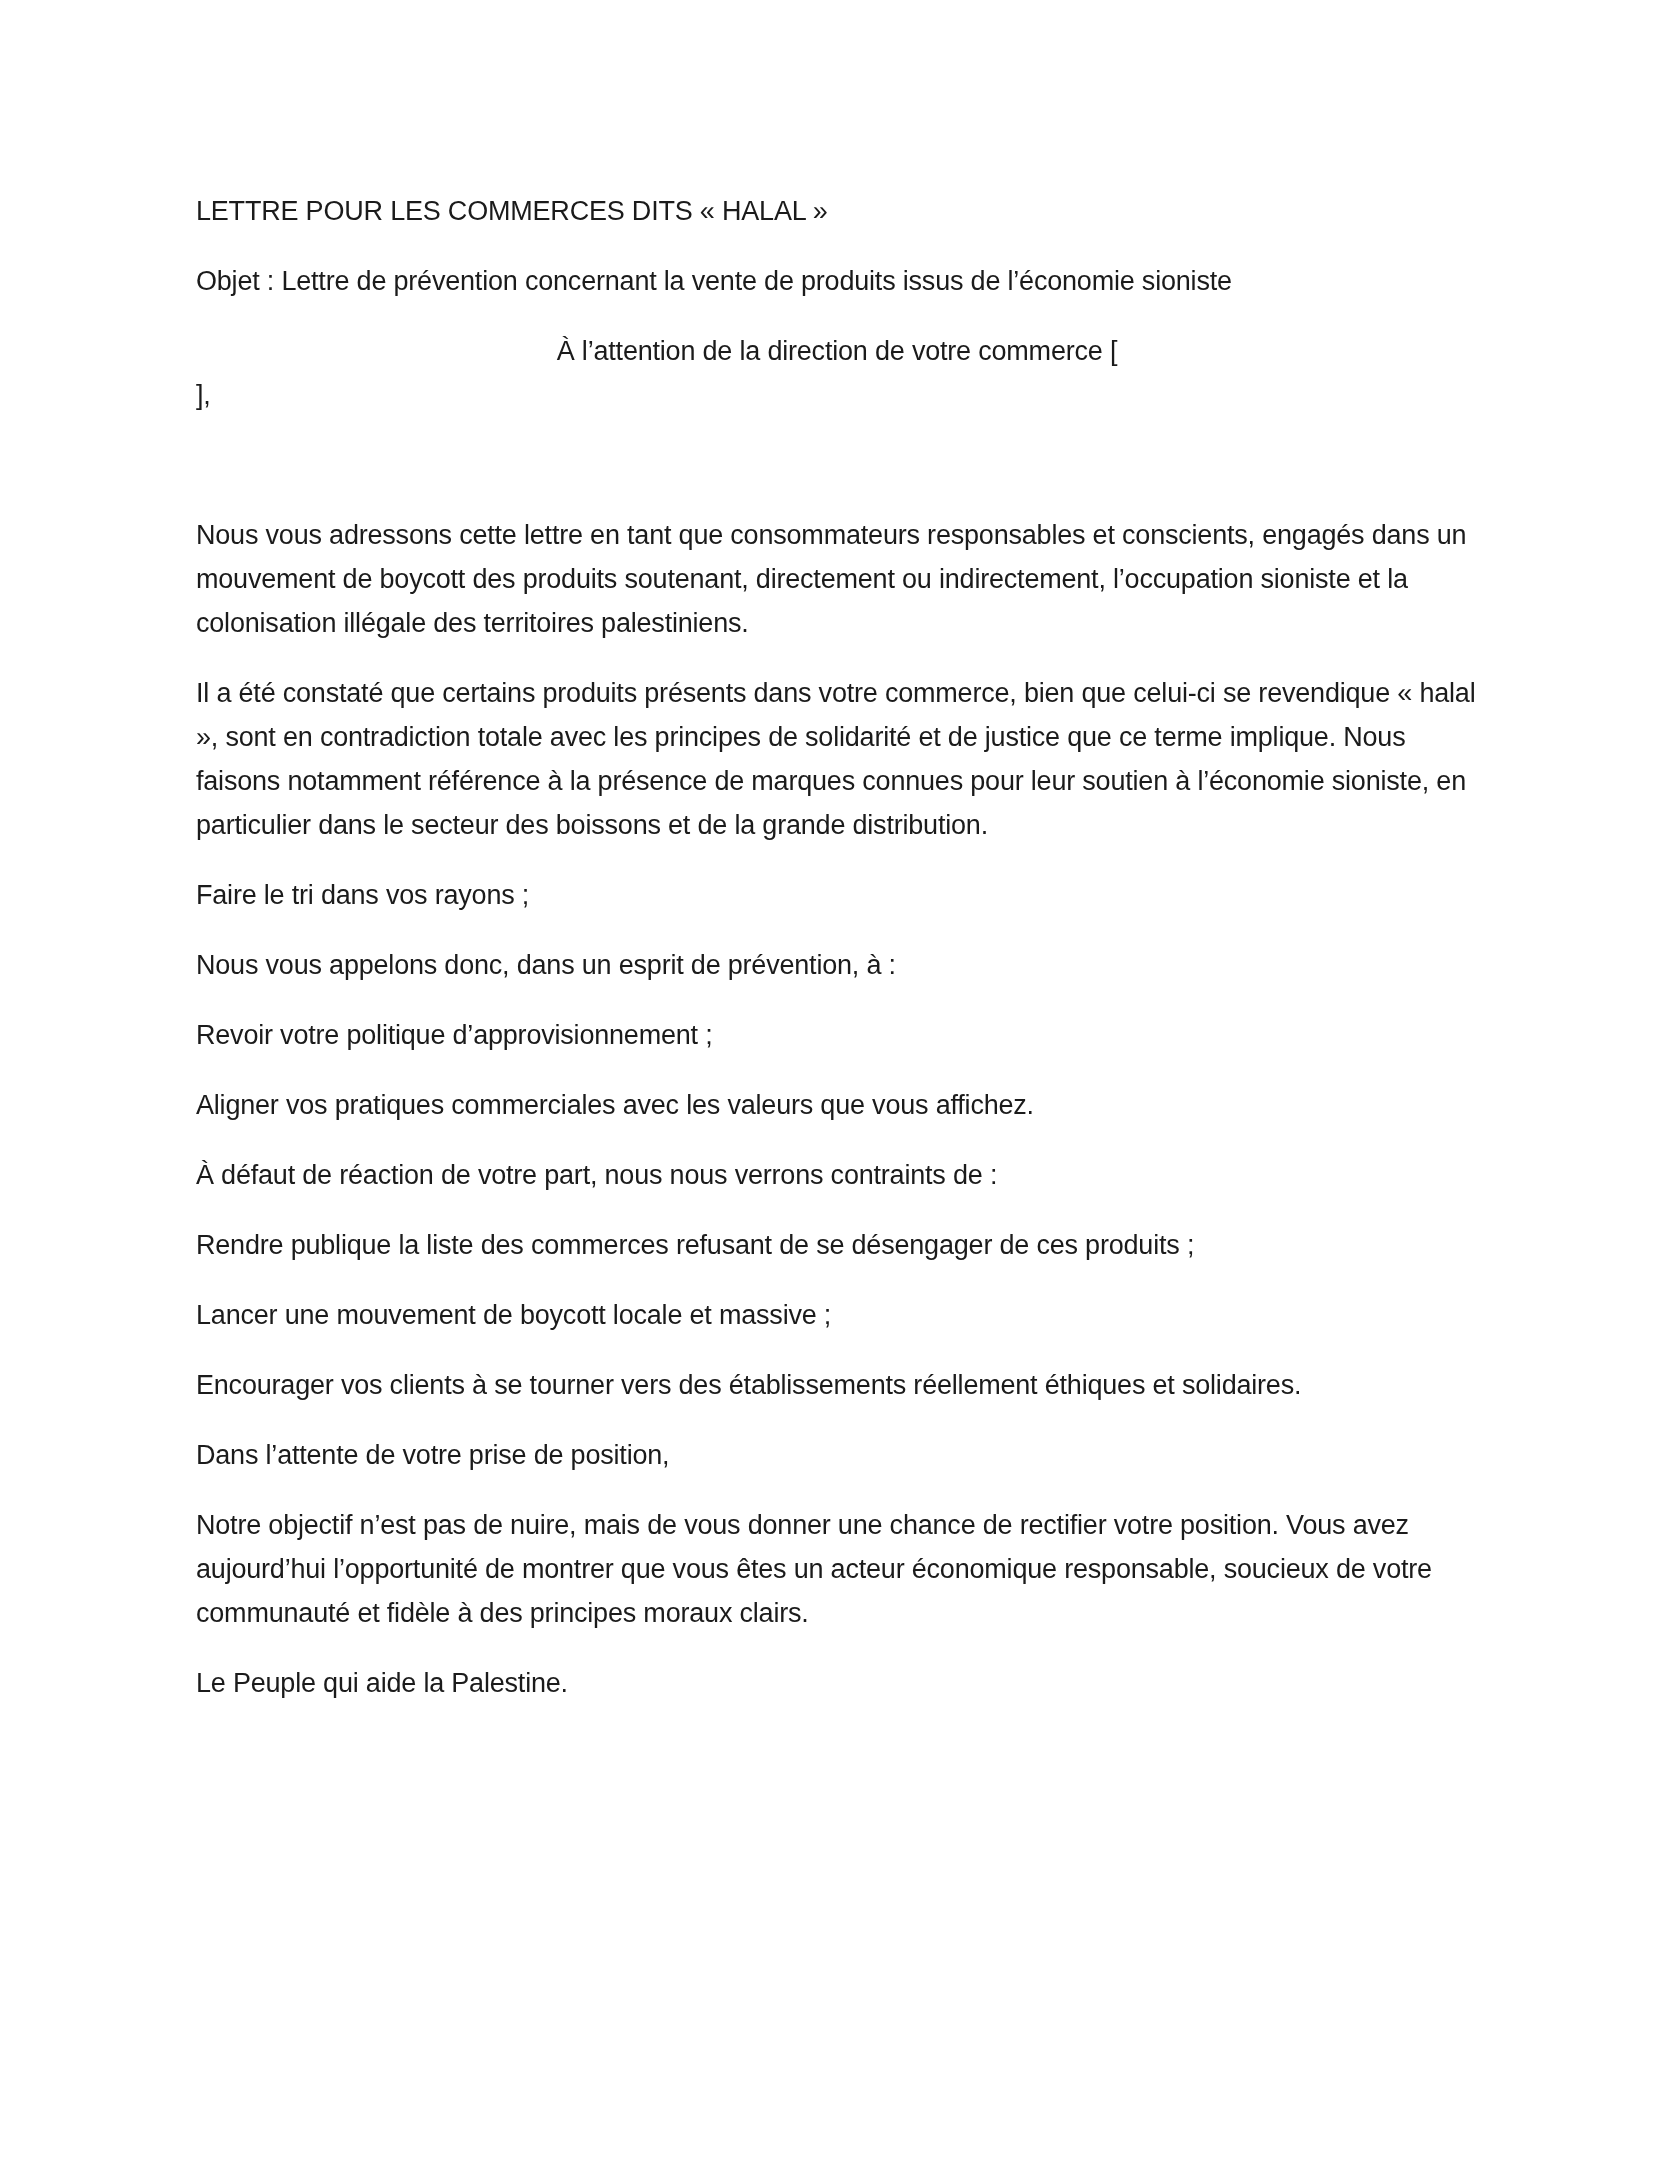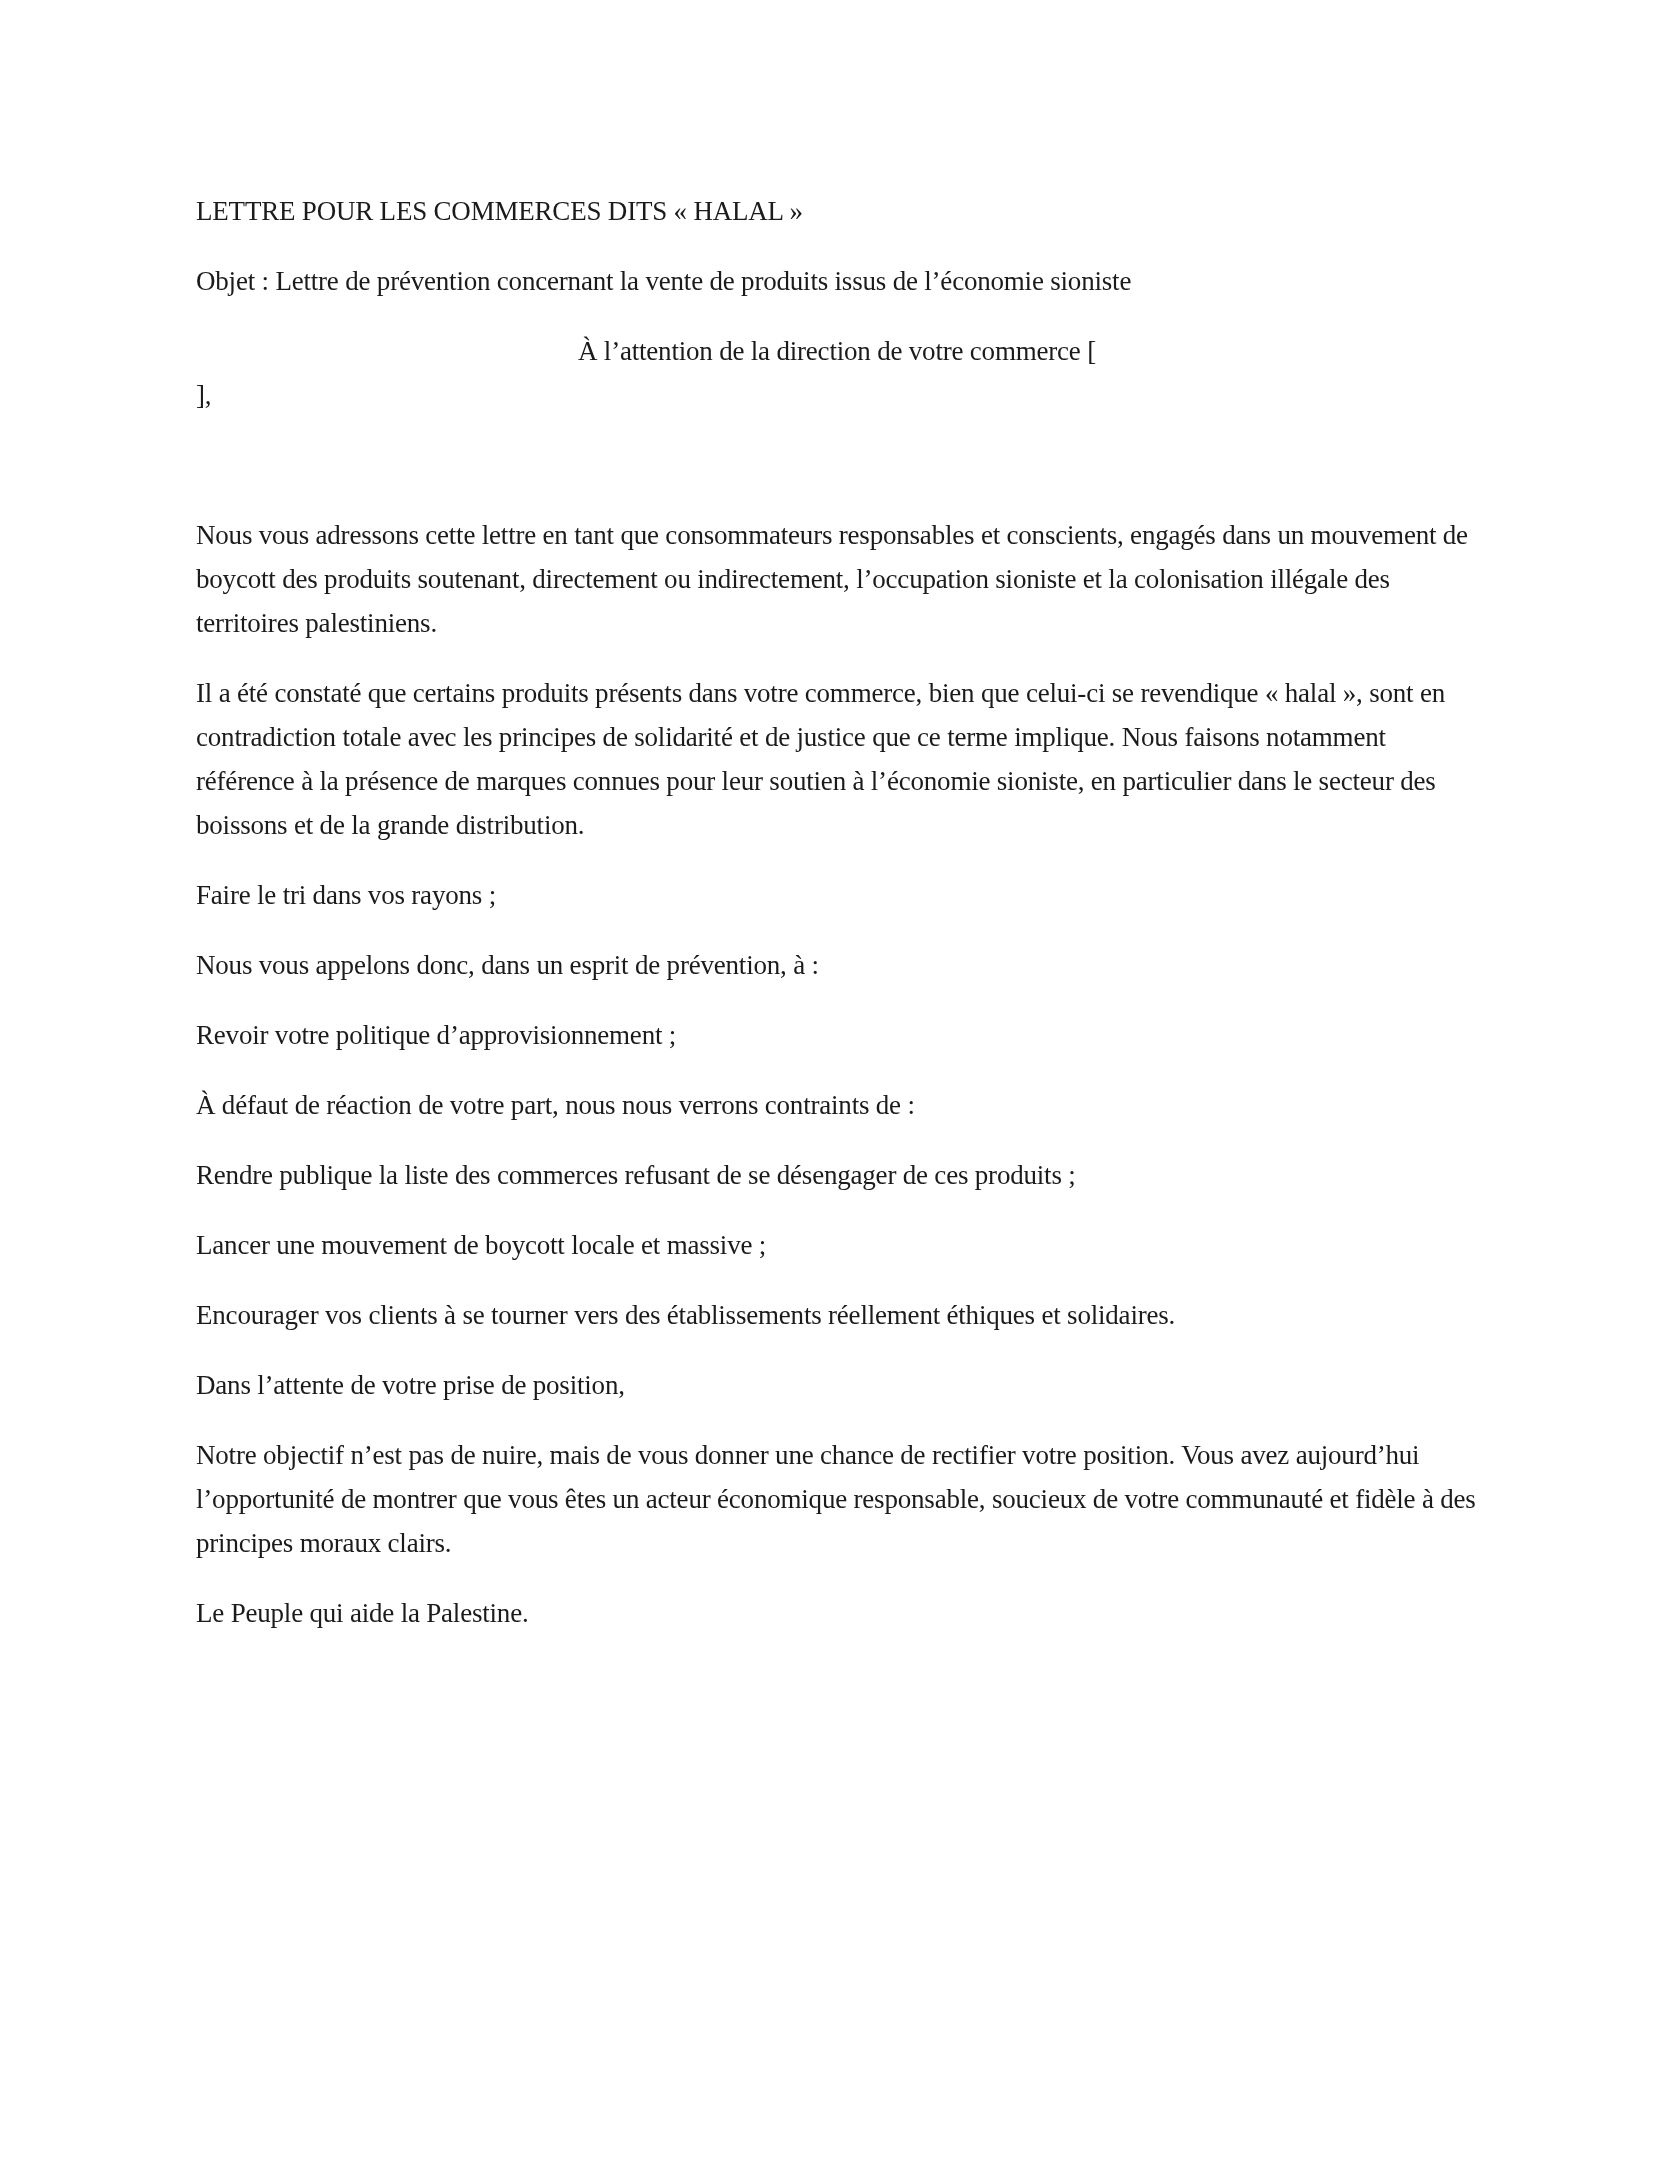--- a/index.html
+++ b/index.html
@@ -19,21 +19,20 @@
     }
     .letter-body {
       position: absolute;
       top: 189px;
       left: 196px;
       width: 1282px;
       font-size: 27px;
       line-height: 44px;
       letter-spacing: -0.2px;
       text-align: left;
-      font-family: Liberation Serif, serif;
     }
     .para {
       margin: 0 0 26px 0;
     }
     .para.no-gap {
       margin-bottom: 0;
       text-align: center;
     }
     .spacer-line {
       height: 44px;
@@ -53,20 +52,21 @@
     <p class="para no-gap">À l’attention de la direction de votre commerce [</p>
     <p class="para">],</p>
 
     <div class="spacer-line"></div>
 
     <p class="para">Nous vous adressons cette lettre en tant que consommateurs responsables et conscients, engagés dans un mouvement de boycott des produits soutenant, directement ou indirectement, l’occupation sioniste et la colonisation illégale des territoires palestiniens.</p>
     <p class="para">Il a été constaté que certains produits présents dans votre commerce, bien que celui-ci se revendique « halal », sont en contradiction totale avec les principes de solidarité et de justice que ce terme implique. Nous faisons notamment référence à la présence de marques connues pour leur soutien à l’économie sioniste, en particulier dans le secteur des boissons et de la grande distribution.</p>
     <p class="para">Faire le tri dans vos rayons ;</p>
     <p class="para">Nous vous appelons donc, dans un esprit de prévention, à :</p>
     <p class="para">Revoir votre politique d’approvisionnement ;</p>
+    <p class="para">Aligner vos pratiques commerciales avec les valeurs que vous affichez.</p>
     <p class="para">À défaut de réaction de votre part, nous nous verrons contraints de :</p>
     <p class="para">Rendre publique la liste des commerces refusant de se désengager de ces produits ;</p>
     <p class="para">Lancer une mouvement de boycott locale et massive ;</p>
     <p class="para">Encourager vos clients à se tourner vers des établissements réellement éthiques et solidaires.</p>
     <p class="para">Dans l’attente de votre prise de position,</p>
     <p class="para">Notre objectif n’est pas de nuire, mais de vous donner une chance de rectifier votre position. Vous avez aujourd’hui l’opportunité de montrer que vous êtes un acteur économique responsable, soucieux de votre communauté et fidèle à des principes moraux clairs.</p>
     <p class="para">Le Peuple qui aide la Palestine.</p>
 
   </div>
 </div>

